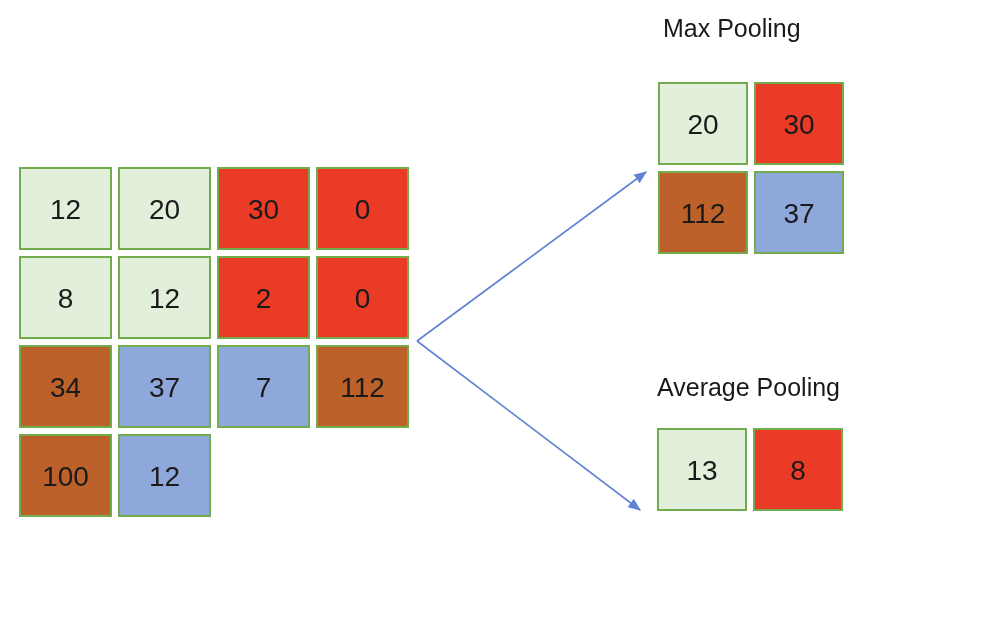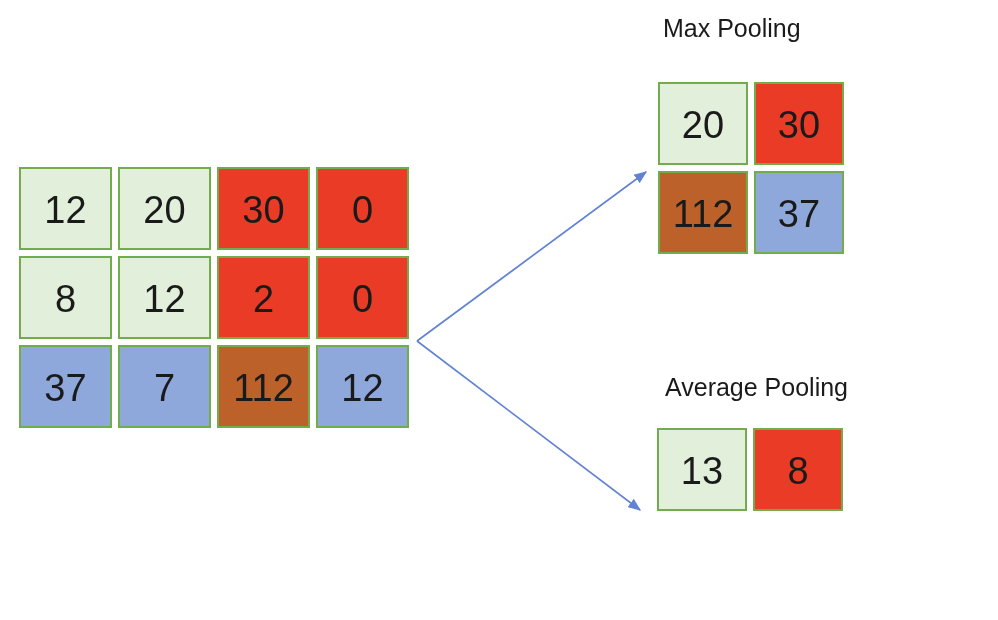--- a/index.html
+++ b/index.html
@@ -26,21 +26,21 @@
   .title {
     position: absolute;
     font-size: 25px;
     line-height: 1.15;
     font-weight: 400;
     color: var(--text);
     white-space: nowrap;
   }
   #t-act { left: 24px; top: 112px; }
   #t-max { left: 663px; top: 14px; }
-  #t-avg { left: 657px; top: 373px; margin-left: 8px; }
+  #t-avg { left: 657px; top: 373px; }
   .grid {
     position: absolute;
     display: grid;
     gap: 6px;
   }
   #g-act {
     left: 19px; top: 167px;
     grid-template-columns: repeat(4, 93px);
     grid-auto-rows: 83px;
   }
@@ -52,21 +52,21 @@
   #g-avg {
     left: 657px; top: 428px;
     grid-template-columns: repeat(2, 90px);
     grid-auto-rows: 83px;
   }
   .cell {
     border: 2px solid var(--border);
     display: flex;
     align-items: center;
     justify-content: center;
-    font-size: 38px;
+    font-size: 28px;
     line-height: 1;
     padding-top: 3px;
     color: var(--text);
   }
   .cell.green { background: var(--green); }
   .cell.red   { background: var(--red); }
   .cell.brown { background: var(--brown); }
   .cell.blue  { background: var(--blue); }
   #arrows {
     position: absolute;
@@ -85,23 +85,25 @@
 
   <div class="grid" id="g-act">
       <div class="cell green">12</div>
       <div class="cell green">20</div>
       <div class="cell red">30</div>
       <div class="cell red">0</div>
       <div class="cell green">8</div>
       <div class="cell green">12</div>
       <div class="cell red">2</div>
       <div class="cell red">0</div>
+      <div class="cell brown">34</div>
       <div class="cell blue">37</div>
       <div class="cell blue">7</div>
       <div class="cell brown">112</div>
+      <div class="cell brown">100</div>
       <div class="cell blue">12</div>
     </div>
 
   <div class="title" id="t-max">Max Pooling</div>
 
   <div class="grid" id="g-max">
       <div class="cell green">20</div>
       <div class="cell red">30</div>
       <div class="cell brown">112</div>
       <div class="cell blue">37</div>

